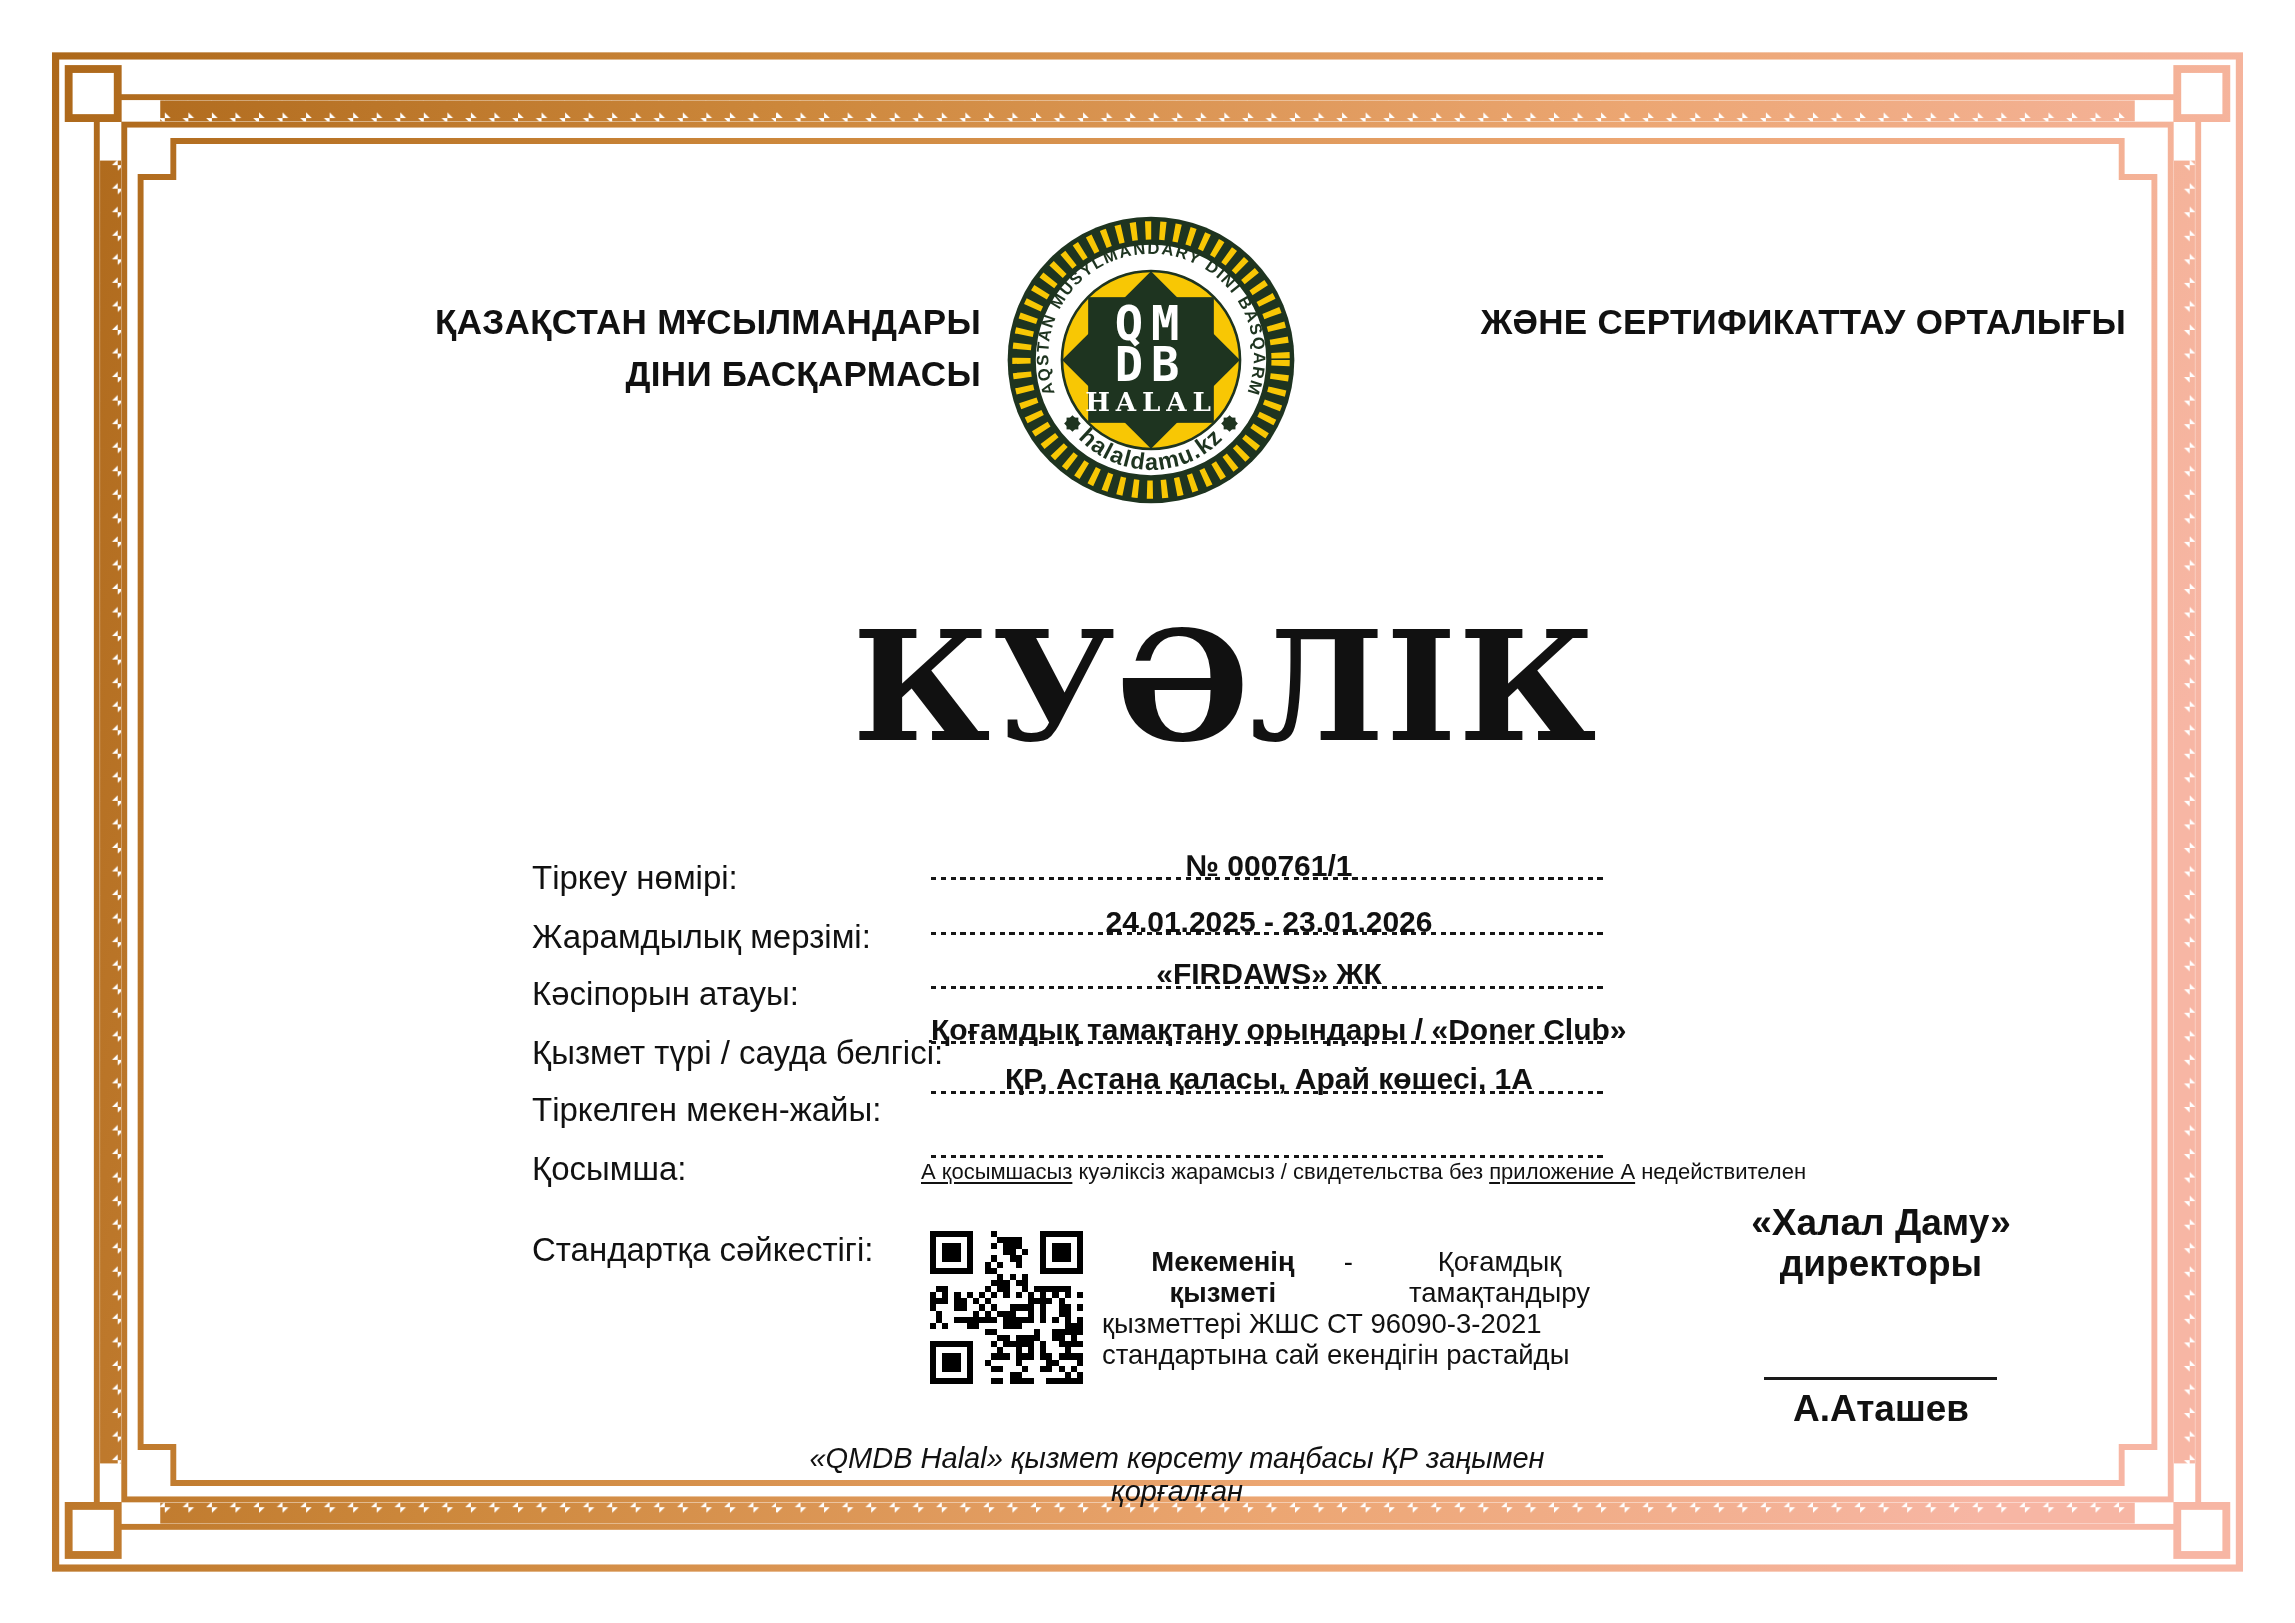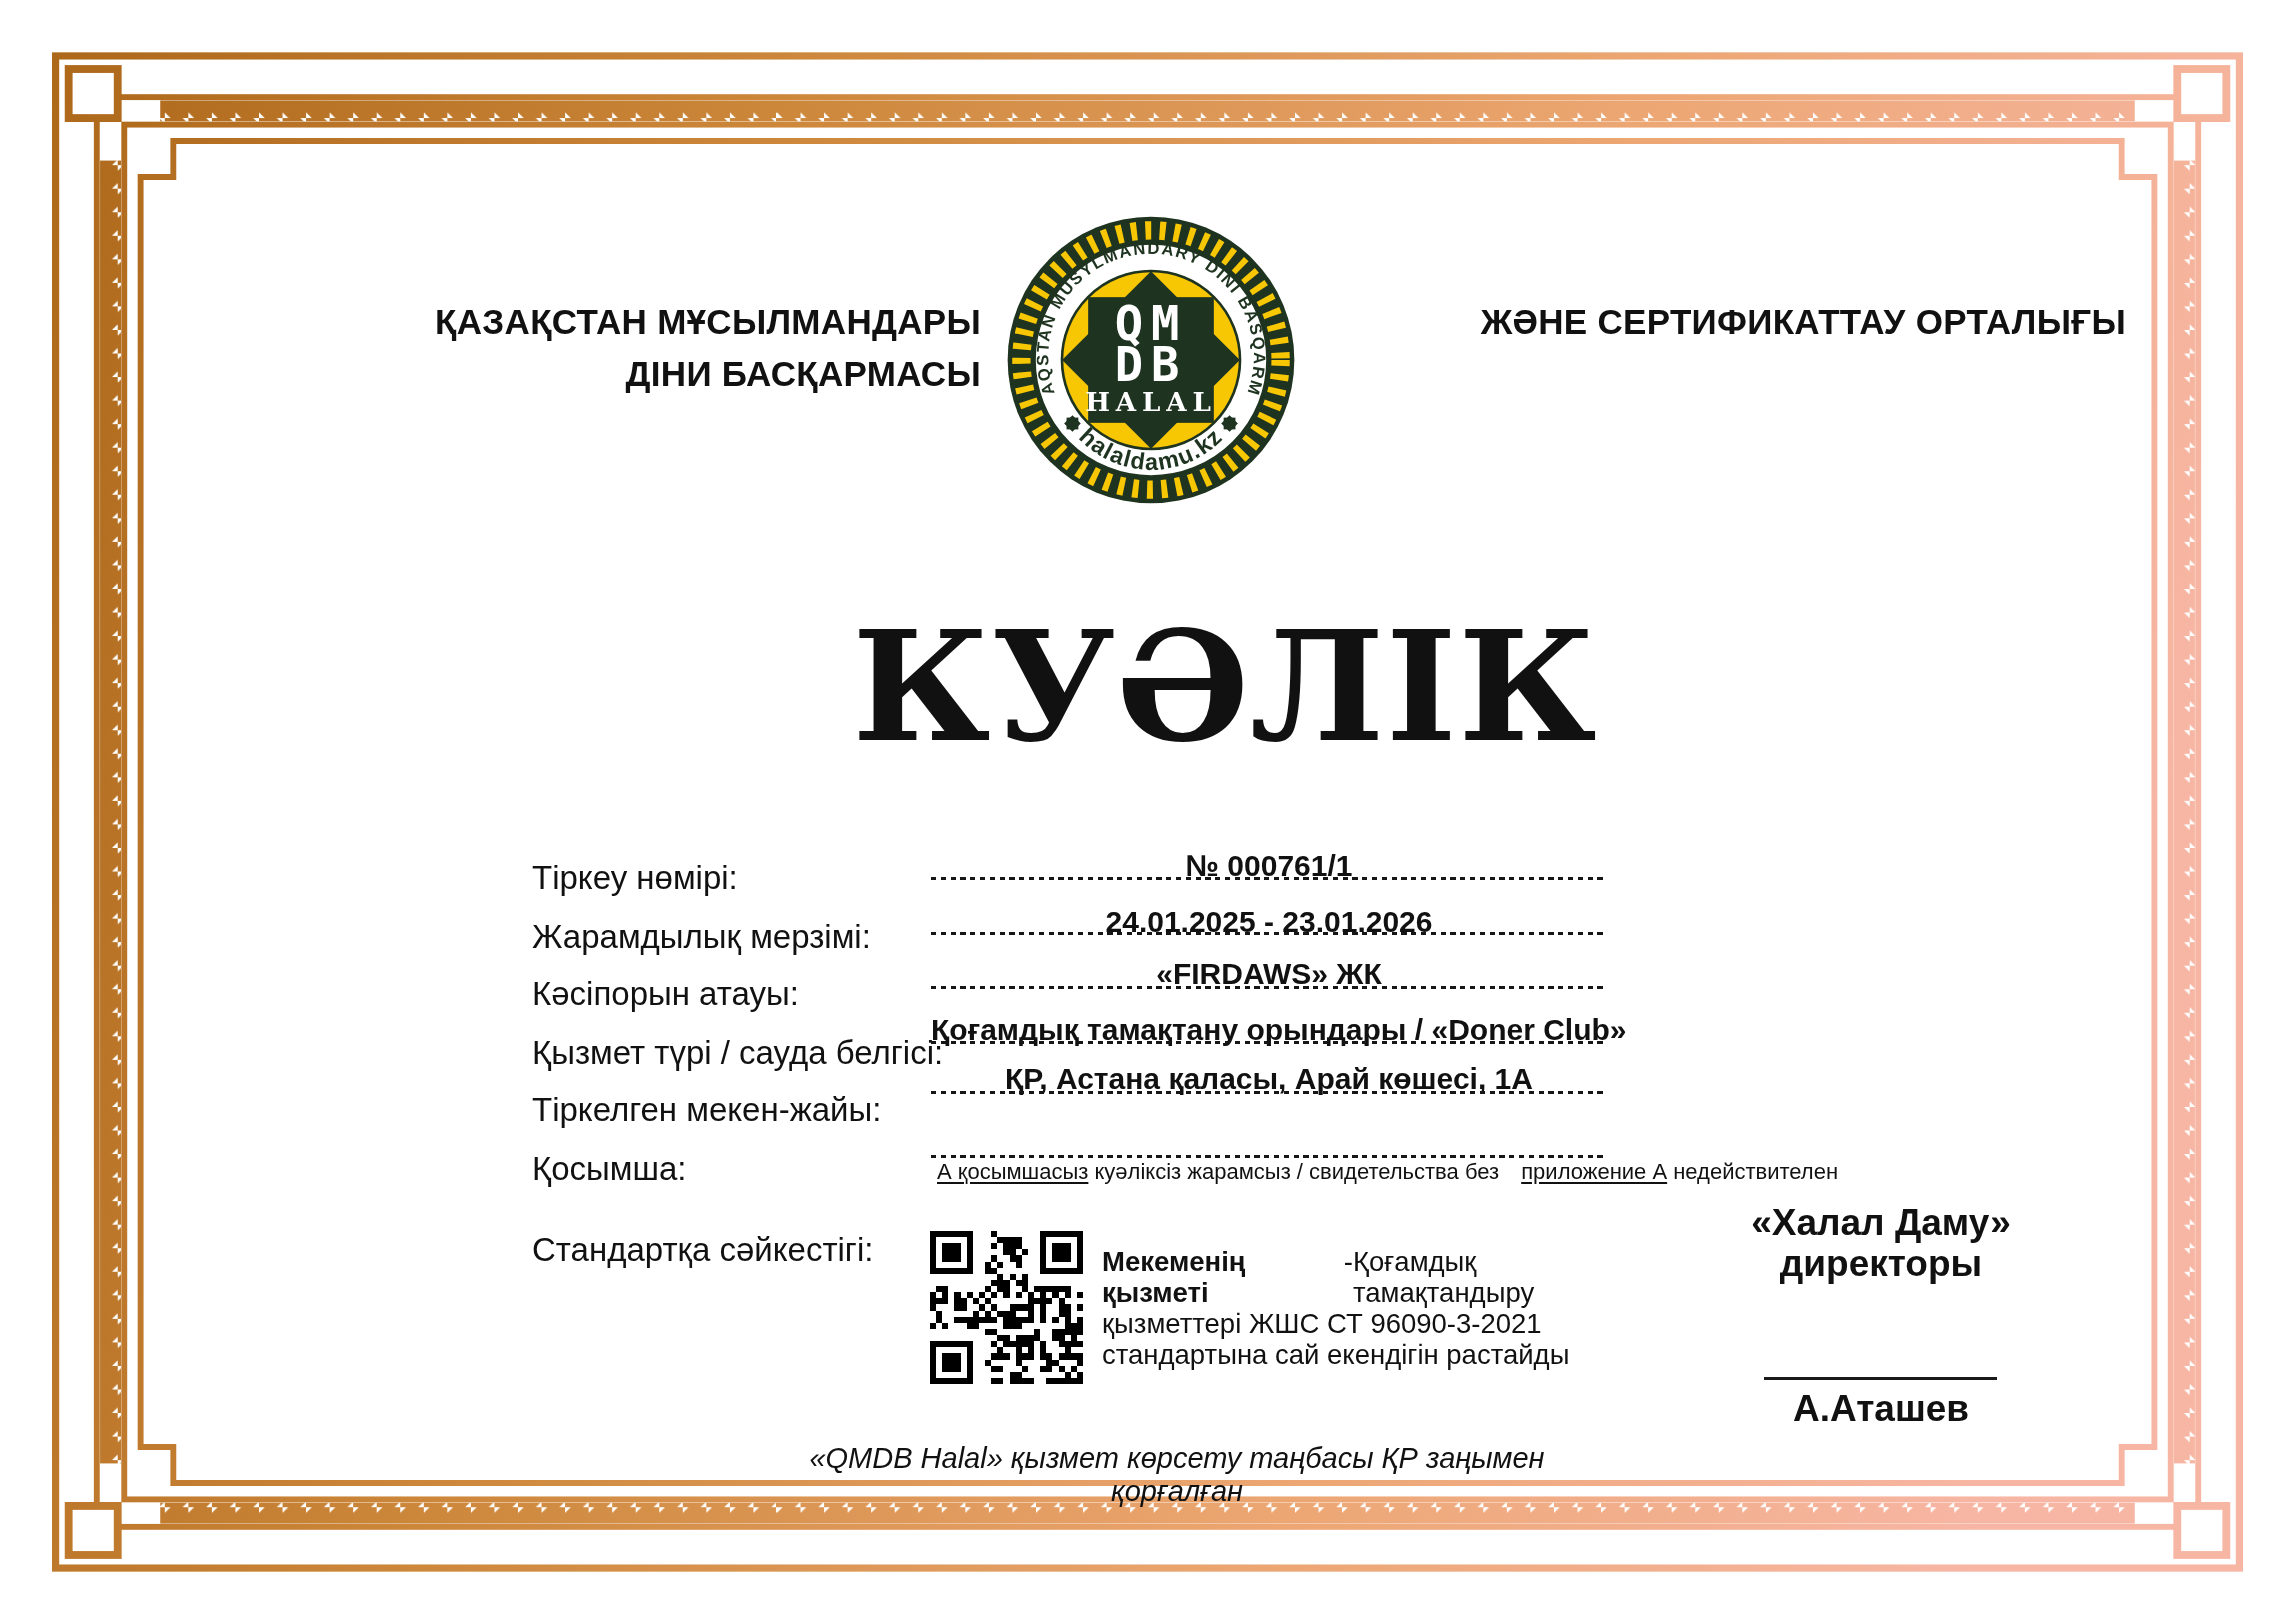--- a/index.html
+++ b/index.html
@@ -18,26 +18,26 @@
     left:844px; top:607px; width:762px; text-align:center;
     font-family:"DejaVu Serif", serif; font-weight:bold; font-size:152px; line-height:1.05;
     letter-spacing:1.3px;
   }
   
   .flabel{ left:532px; font-size:33px; line-height:37px; white-space:nowrap;}
   .fvalue{ left:931px; width:676px; text-align:center; font-weight:bold; font-size:30px; line-height:33px; white-space:nowrap;}
   .dotline{ left:931px; width:676px; height:3.3px;
     background-image:repeating-linear-gradient(90deg,#161616 0 5.2px,transparent 5.2px 9.8px);}
   .note{ left:921px; top:1159px; width:726px; font-size:22px; line-height:26px; text-align:center; white-space:nowrap;}
-  .note u{ text-decoration:underline; text-underline-offset:3.3px;margin-left:16px;}
+  .note u{ text-decoration:underline; text-underline-offset:3.3px;}
   
   .qr{ left:930px; top:1231px; width:153px; height:153px;}
   .qr svg{width:100%;height:100%;}
   .qr-caption{ left:1102px; top:1246px; width:544px; font-size:27.5px; line-height:31px;}
-  .qr-caption .l1{ display:flex; justify-content:space-between;}
+  .qr-caption .l1{ display:flex; justify-content:space-between;text-align:center;}
   .qr-caption .b{ font-weight:bold;}
   
   .director{ left:1711px; top:1202px; width:340px; text-align:center; font-weight:bold; font-size:37px; line-height:41px;}
   .sig-line{ left:1764px; top:1377px; width:233px; height:2.6px; background:#1a1a1a;}
   .sig-name{ left:1711px; top:1388px; width:340px; text-align:center; font-weight:bold; font-size:37px;}
   
   .footer-note{ left:752px; top:1442px; width:850px; text-align:center; font-style:italic; font-size:29px; line-height:33px;}
 </style>
 </head>
 <body>

